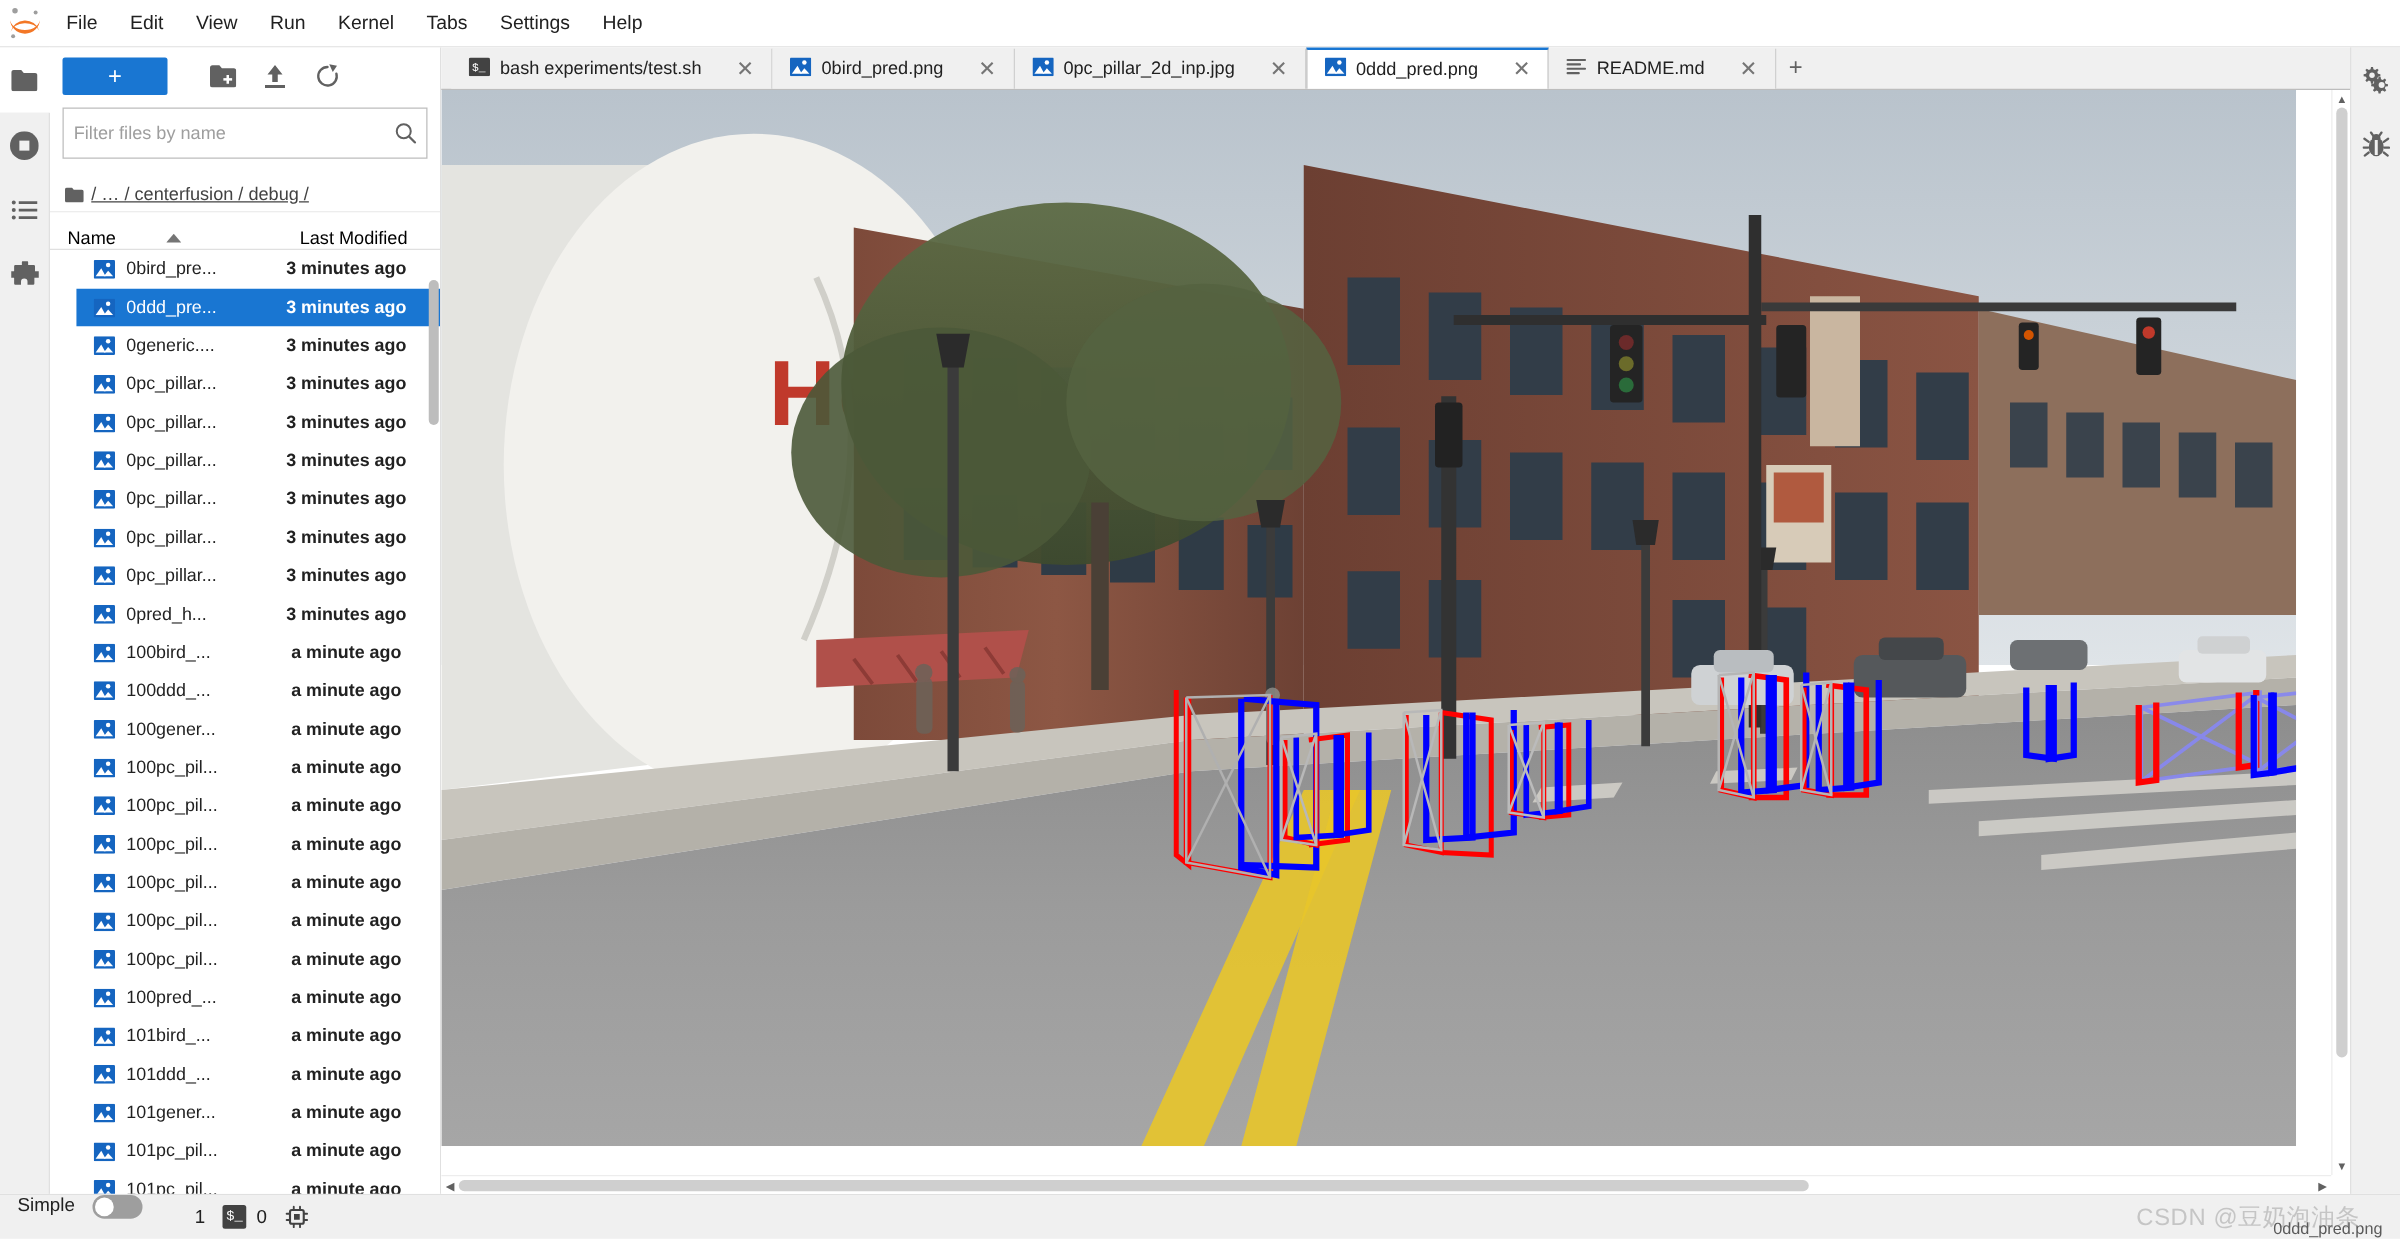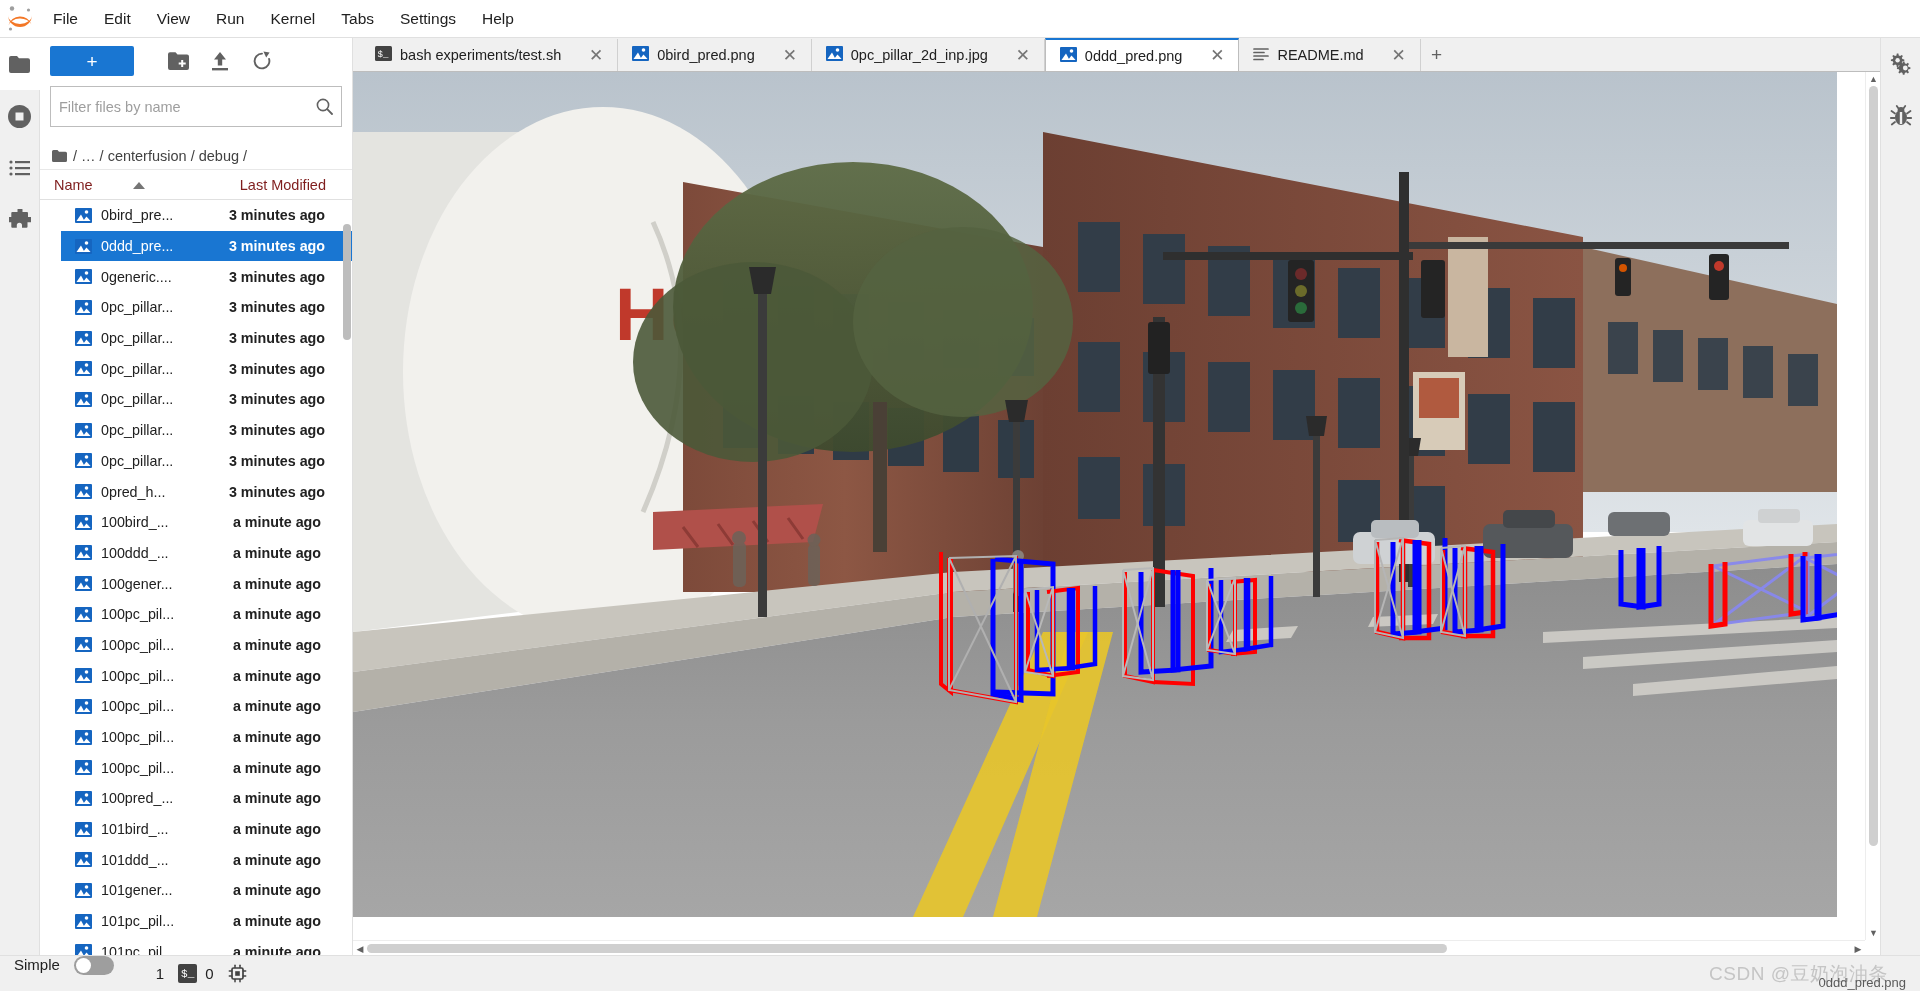--- a/index.html
+++ b/index.html
@@ -108,29 +108,30 @@
 
   #breadcrumb {
     height: 28px;
     display: flex;
     align-items: center;
     padding: 0 12px;
     font-size: 14.5px;
     color: #424242;
     gap: 4px;
     border-bottom: 1px solid #e8e8e8;
+    text-decoration: underline;
   }
 
   #list-header {
     height: 30px;
     display: flex;
-    align-items: center;
+    align-items: flex-end;
     border-bottom: 1px solid #e0e0e0;
     font-size: 14.5px;
-    color: #7f1d1d;
+    color: #000000;
     background: #fff;
   }
   #col-name { flex: 1; padding-left: 14px; display: flex; align-items: center; gap: 40px; cursor: pointer; }
   #col-mod { width: 150px; padding-right: 26px; text-align: right; cursor: pointer; }
 
   #file-list {
     flex: 1;
     overflow-y: hidden;
     position: relative;
     margin-left: 21px;

